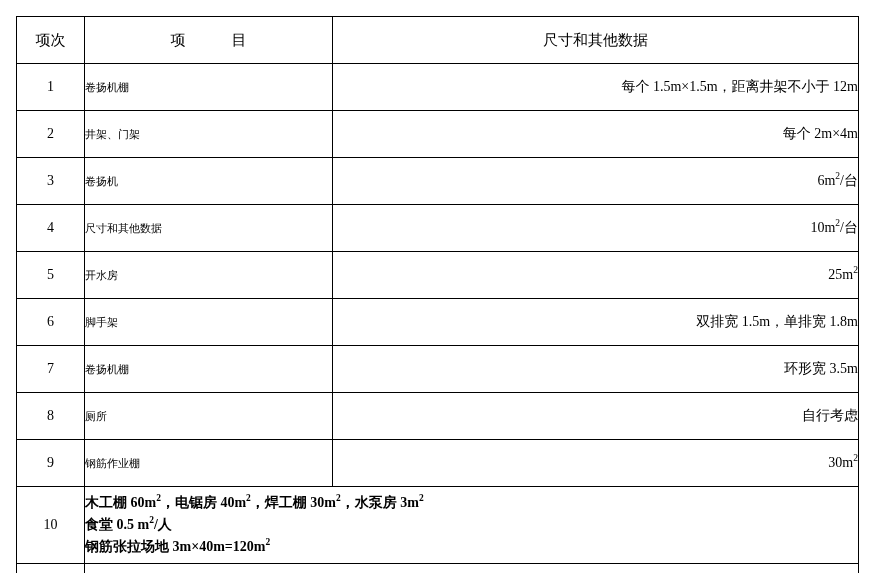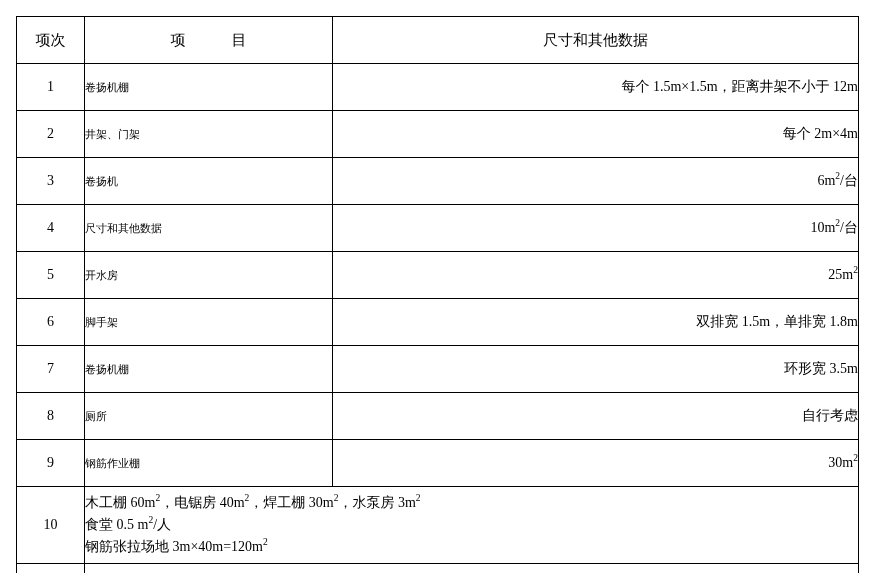--- a/index.html
+++ b/index.html
@@ -63,20 +63,21 @@
     text-align: right;
     font-size: 14px;
   }
   
   tr.row-multiline td.cell-no { height: 76px; text-align: center; }
   td.cell-multiline {
     padding: 8px 0 8px 16px;
     line-height: 1.55;
     font-size: 14px;
     text-align: left;
+    font-weight: bold;
   }
   td.cell-multiline .ml-line { white-space: nowrap; }
   
   td.cell-full {
     text-align: center;
     font-size: 15px;
     letter-spacing: 0.5px;
   }
   sup {
     font-size: 9.5px;

